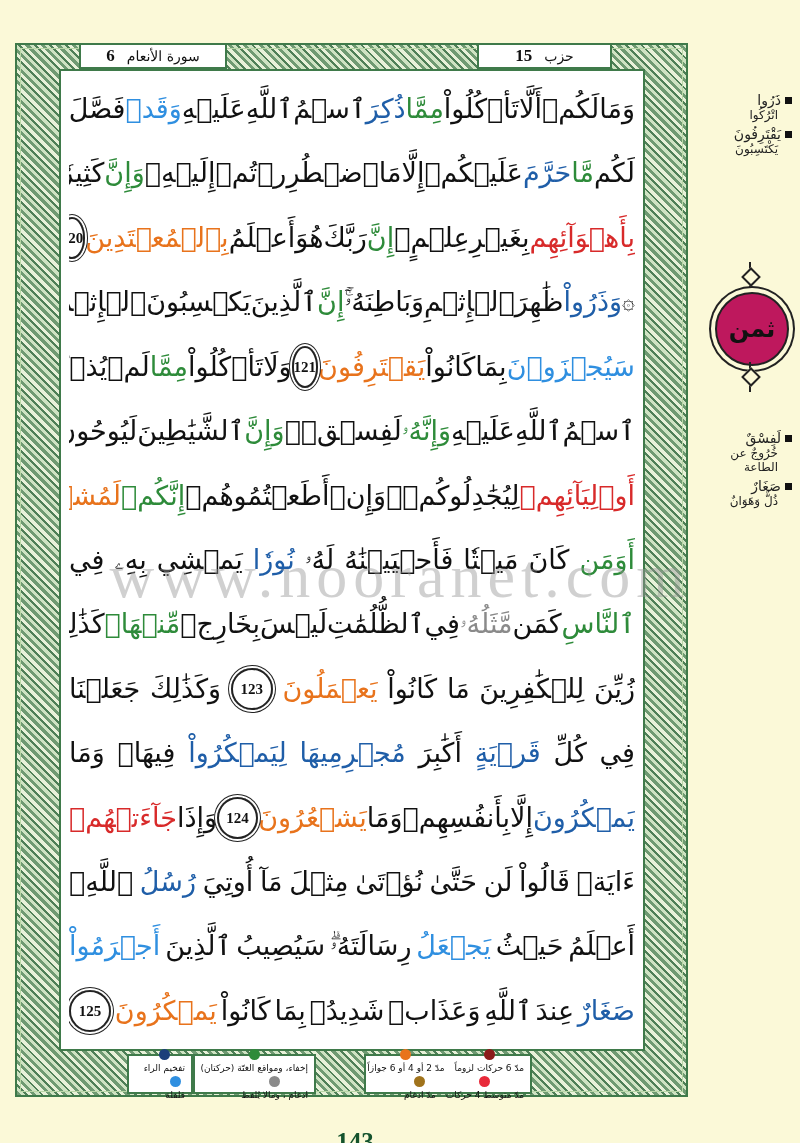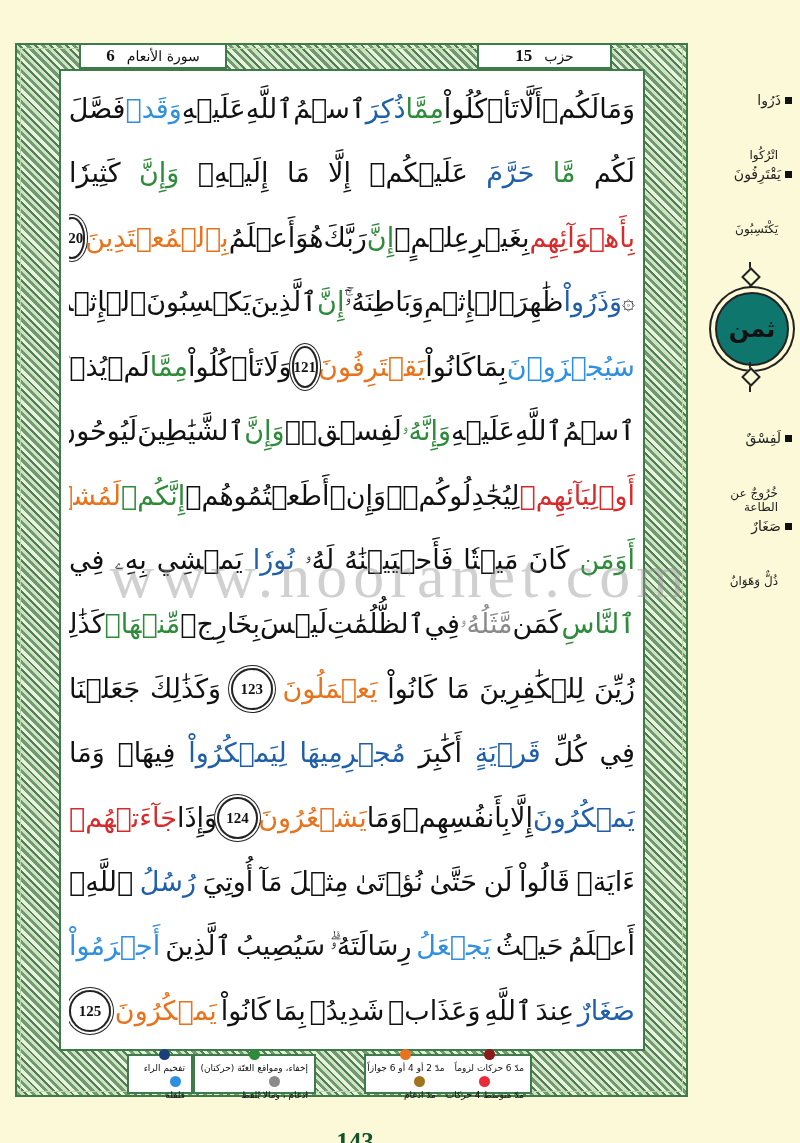--- a/index.html
+++ b/index.html
@@ -83,30 +83,30 @@
 
   .page-number {
     position:absolute; left:300px; top:1100px; width:110px; text-align:center;
     font-family:Liberation Serif, serif; font-weight:bold; font-size:25px; color:#14532d;margin-top:28px;
   }
 
   
   .notes { position:absolute; right:8px; direction:rtl; text-align:right; font-family:"DejaVu Sans", sans-serif; color:#222; }
   .notes .term { font-weight:normal; font-size:14px; display:flex; align-items:center; gap:4px; justify-content:flex-start; }
   .notes .term::before { content:""; width:7px; height:7px; background:#111; display:inline-block; }
-  .notes .def { font-size:12px; padding-right:14px; margin-bottom:4px;margin-top:40px; }
+  .notes .def { font-size:12px; padding-right:14px; margin-bottom:4px; }
   .notes-1 { top:92px; width:90px; }
   .notes-2 { top:430px; width:90px; }
 
   .thumn {
     position:absolute; left:707px; top:262px; width:86px; height:130px;
   }
   .thumn .ring {
     position:absolute; left:8px; top:30px; width:70px; height:70px; border-radius:50%;
-    border:2px solid #222; background:#0f766e; display:flex; align-items:center; justify-content:center;
+    border:2px solid #222; background:#be185d; display:flex; align-items:center; justify-content:center;
     box-shadow:0 0 0 4px #fbf9d8, 0 0 0 6px #222;
     font-family:"DejaVu Sans", sans-serif; font-weight:bold; font-size:24px; color:#111;
   }
   .thumn .stem { position:absolute; left:42px; width:2px; background:#222; }
   .thumn .diamond { position:absolute; left:37px; width:10px; height:10px; border:2px solid #222; transform:rotate(45deg); background:#fbf9d8; }
 </style>
 </head>
 <body>
 
 <div class="frame">
@@ -134,20 +134,21 @@
           <span class="w c-lblue">وَقَدۡ</span>
           <span class="w">فَصَّلَ</span>
         </div>
         <div class="line">
           <span class="w">لَكُم</span>
           <span class="w c-green">مَّا</span>
           <span class="w c-blue">حَرَّمَ</span>
           <span class="w">عَلَيۡكُمۡ</span>
           <span class="w">إِلَّا</span>
           <span class="w">مَا</span>
+          <span class="w">ٱضۡطُرِرۡتُمۡ</span>
           <span class="w">إِلَيۡهِۗ</span>
           <span class="w c-green">وَإِنَّ</span>
           <span class="w">كَثِيرٗا</span>
         </div>
         <div class="line">
           <span class="w c-red">بِأَهۡوَآئِهِم</span>
           <span class="w">بِغَيۡرِ</span>
           <span class="w">عِلۡمٍۗ</span>
           <span class="w c-green">إِنَّ</span>
           <span class="w">رَبَّكَ</span>

